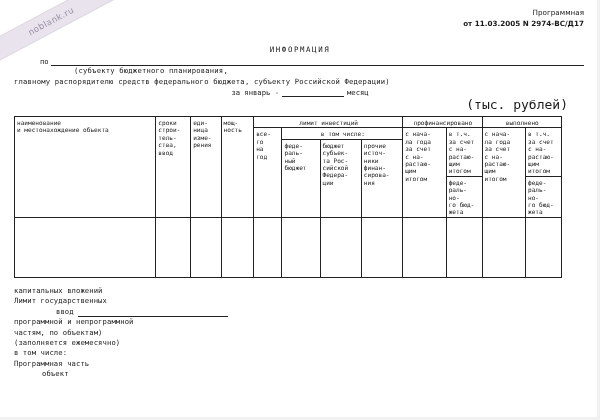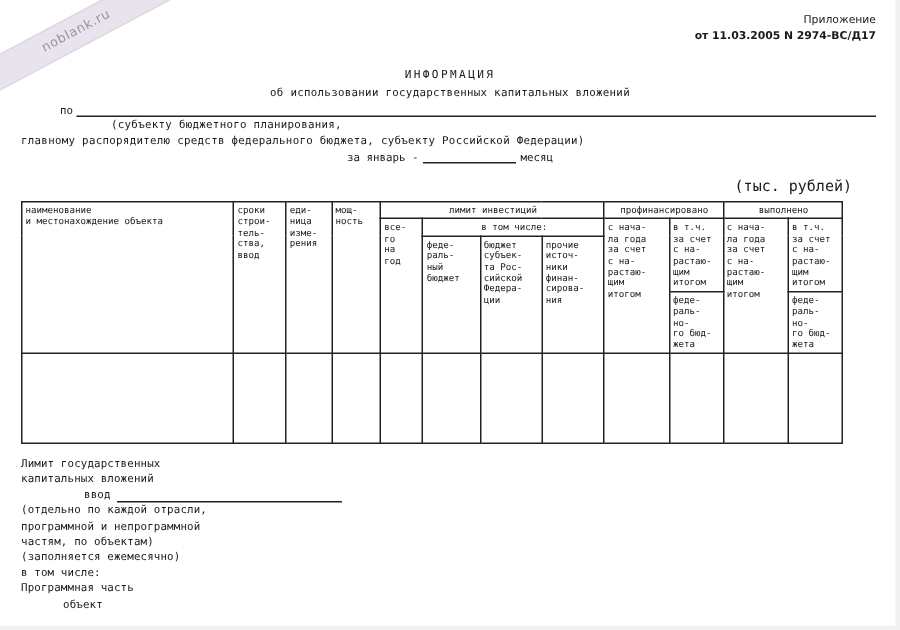--- a/index.html
+++ b/index.html
@@ -101,22 +101,21 @@
     margin-top: 1px;
   }
   .note-line .short-line {
     width: 62px;
     border-bottom: 1px solid #222;
     height: 8px;
     margin: 0 3px;
   }
   .units {
     text-align: right;
-    font-size: 10px;
-    margin-top: 10px;
+    font-size: 13px;
     padding-right: 18px;
   }
 
   
   table.grid {
     border-collapse: collapse;
     width: 548px;
     margin-top: 4px;
     table-layout: fixed;
   }
@@ -173,26 +172,25 @@
 
 <div class="page">
 
   <div class="watermark">
     <div class="band">
       <span>noblank.ru</span>
     </div>
   </div>
 
   <div class="hdr">
-    <div>Приложение</div>
+    <div>Программная</div>
     <div class="b">от 11.03.2005 N 2974-ВС/Д17</div>
   </div>
 
   <div class="title">ИНФОРМАЦИЯ</div>
-  <div class="subtitle">об использовании государственных капитальных вложений</div>
 
   <div class="fill-row">
     <span class="lbl">по</span>
     <span class="line"></span>
   </div>
 
   <div class="centered-note">
     <span class="indent1">(субъекту бюджетного планирования,</span>
     <span>главному распорядителю средств федерального бюджета,</span>
     <span>субъекту Российской Федерации)</span>
@@ -319,27 +317,26 @@
       <td></td>
       <td></td>
       <td></td>
       <td></td>
       <td></td>
     </tr>
   </tbody>
     </table>
 
   <div class="lower">
+    <div>капитальных вложений</div>
     <div>Лимит государственных</div>
-    <div>капитальных вложений</div>
     <div class="with-line ind3">
       <span>ввод</span>
       <span class="ln"></span>
     </div>
-    <div>(отдельно по каждой отрасли,</div>
     <div>программной и непрограммной</div>
     <div>частям, по объектам)</div>
     <div>(заполняется ежемесячно)</div>
     <div>в том числе:</div>
     <div>Программная часть</div>
     <div class="ind2">объект</div>
 
   </div>
 
   <div class="edge-right"></div>

